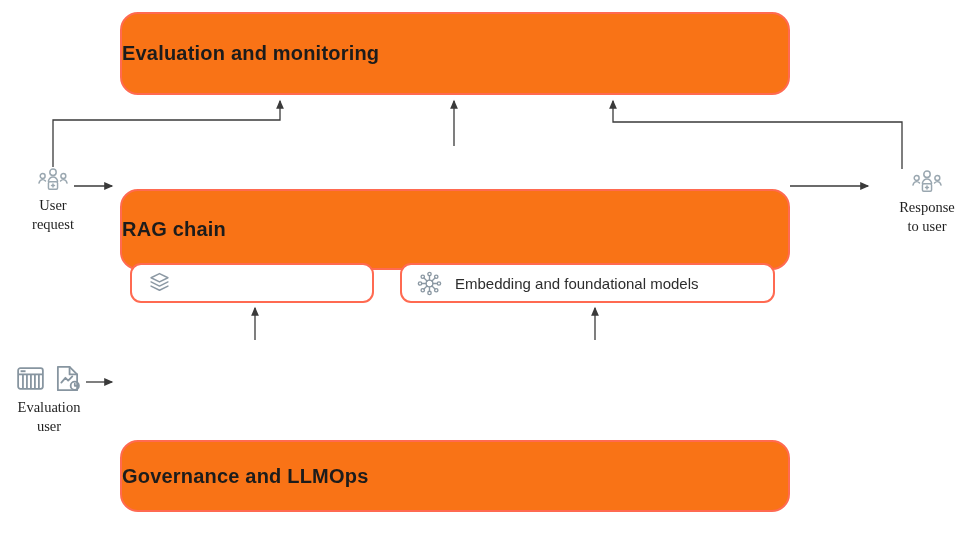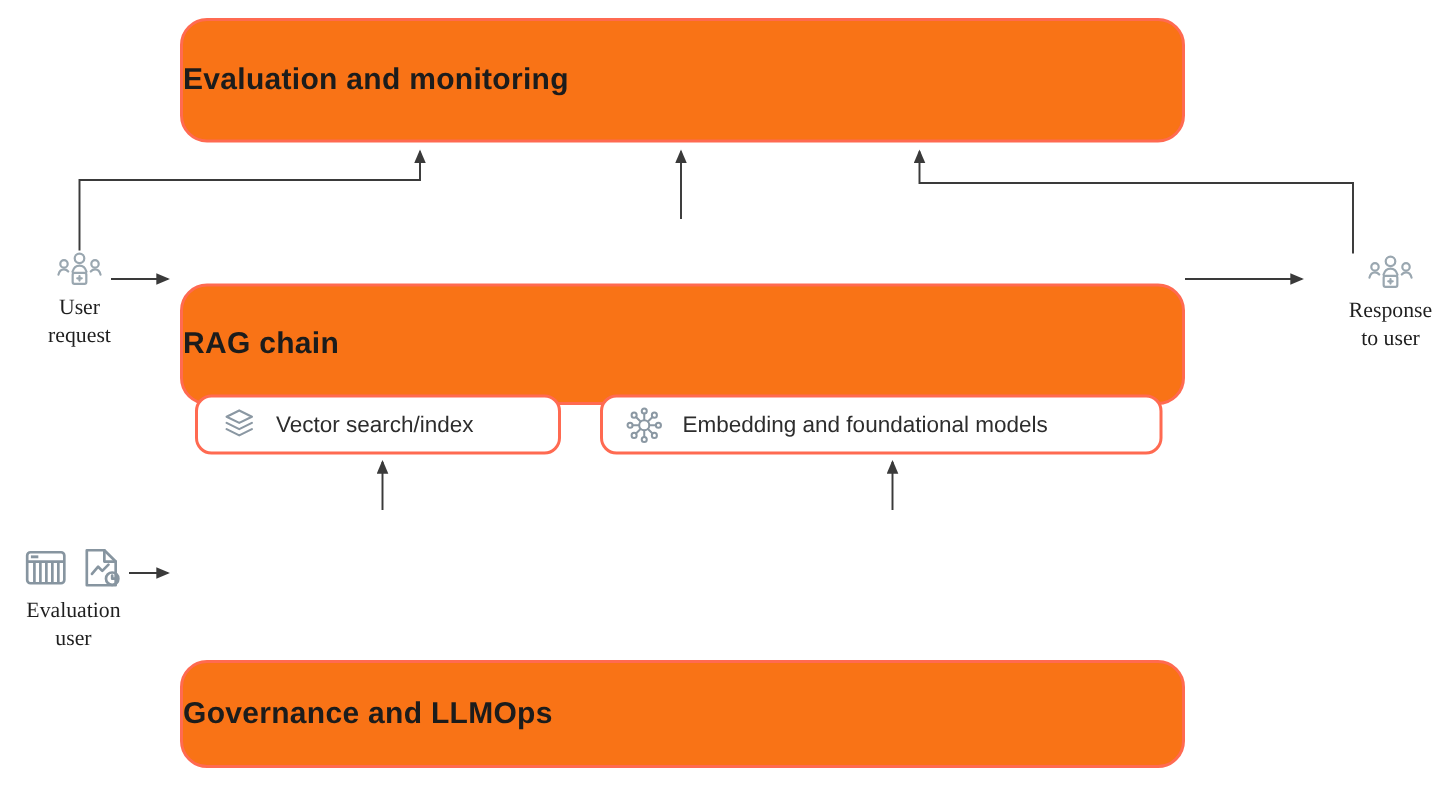--- a/index.html
+++ b/index.html
@@ -81,21 +81,20 @@
   </div>
 
   <div class="smallbox" id="box-vector">
     <span class="icon">
       <svg width="27" height="27" viewBox="0 0 24 24" fill="none" stroke="#8b98a3" stroke-width="1.3" stroke-linejoin="round" stroke-linecap="round">
         <path d="M12 3.2 L19.5 6.9 L12 10.6 L4.5 6.9 Z"></path>
         <path d="M4.5 10.6 L12 14.3 L19.5 10.6"></path>
         <path d="M4.5 14.3 L12 18 L19.5 14.3"></path>
       </svg>
     </span>
-    <span class="slabel">Vector search/index</span>
   </div>
 
   <div class="smallbox" id="box-embedding">
     <span class="icon">
       <svg width="27" height="27" viewBox="0 0 24 24" fill="none" stroke="#8b98a3" stroke-width="1.2" stroke-linecap="round">
         <circle cx="12" cy="12" r="3"></circle>
         <circle cx="12" cy="3.6" r="1.5"></circle>
           <line x1="12" y1="5.1" x2="12" y2="8.8"></line>
         <circle cx="12" cy="20.4" r="1.5"></circle>
           <line x1="12" y1="15.2" x2="12" y2="18.9"></line>

